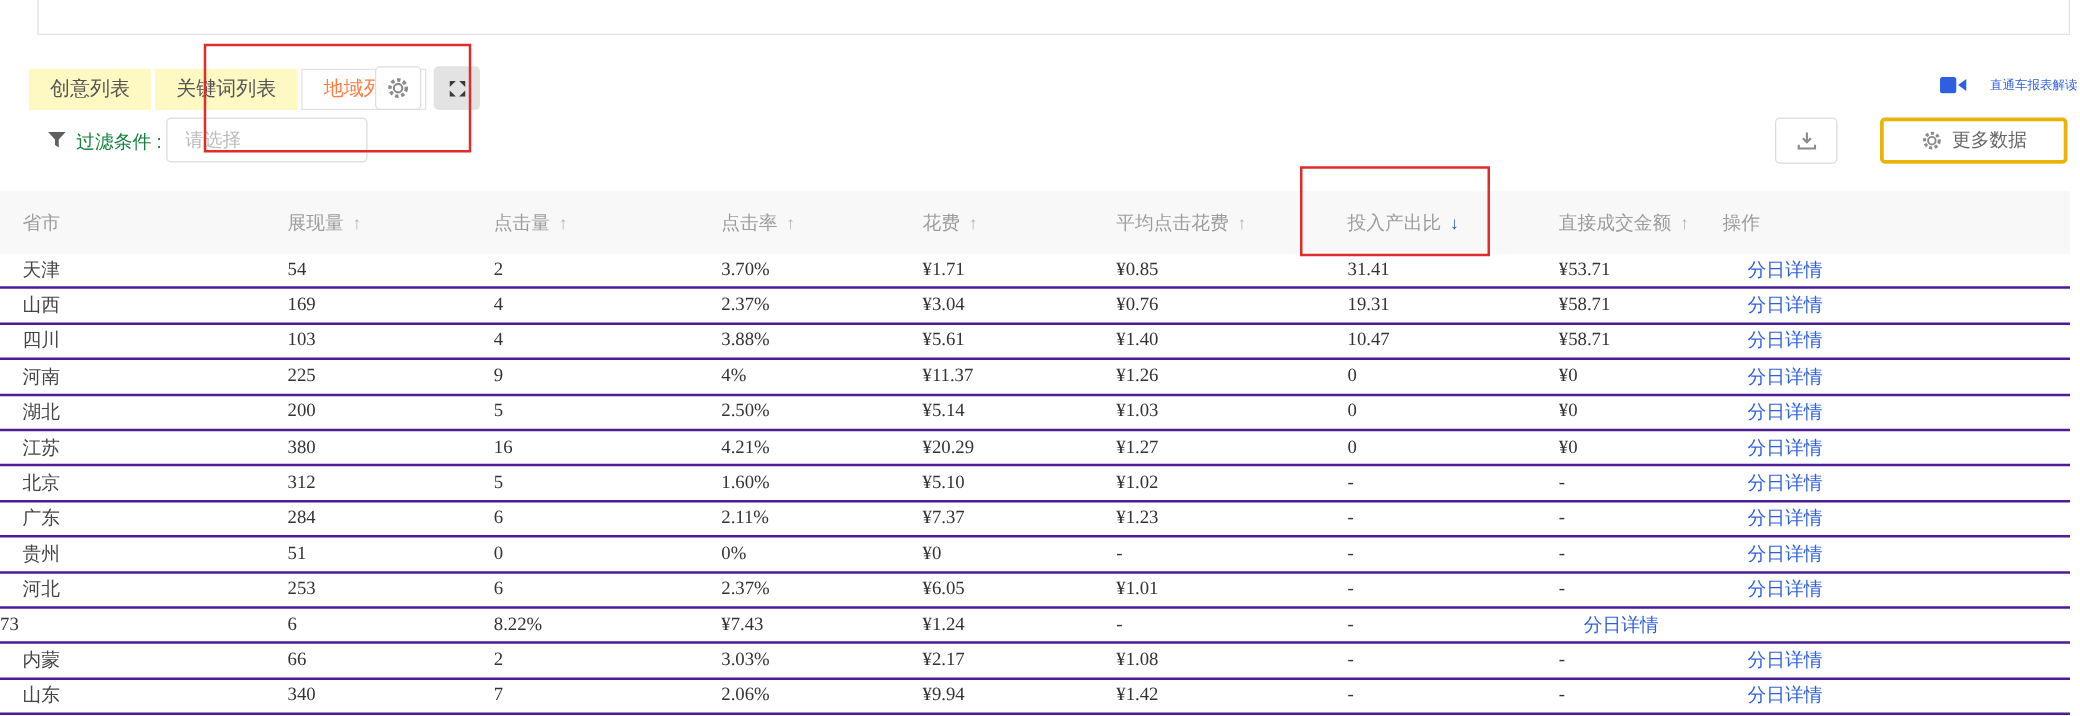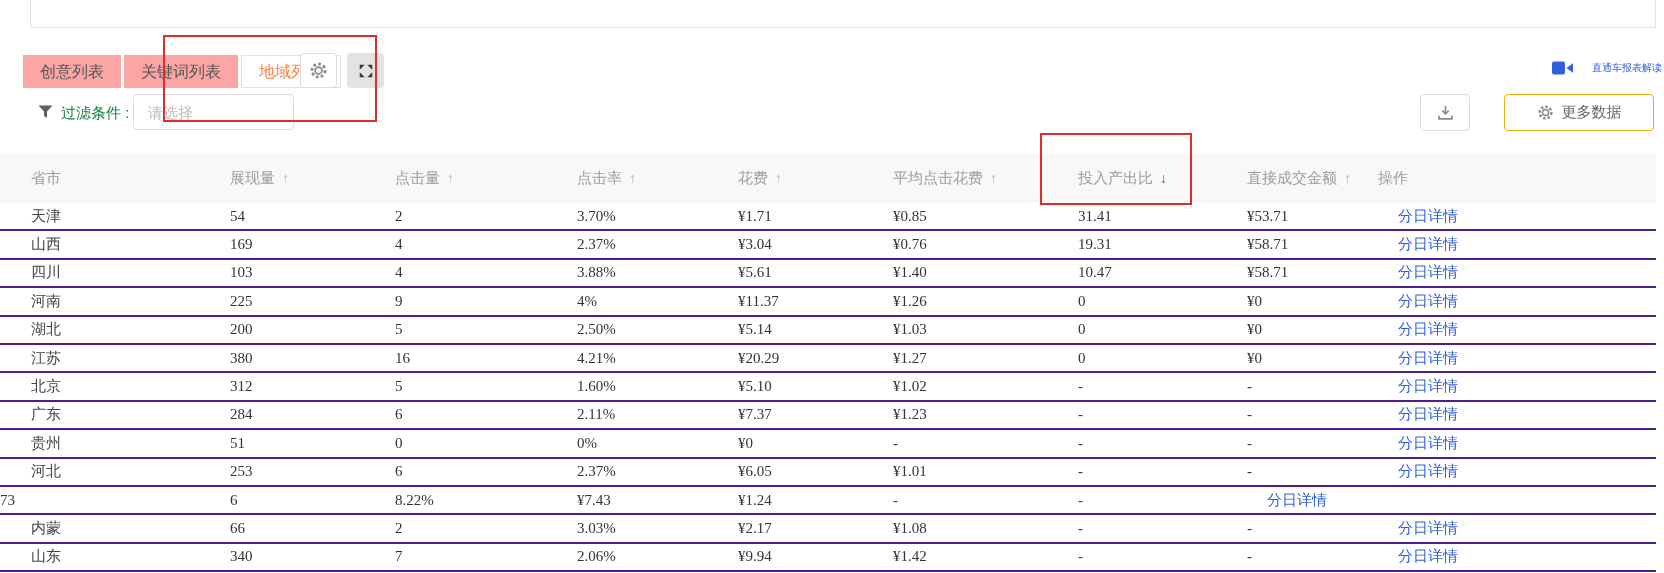--- a/index.html
+++ b/index.html
@@ -2,49 +2,49 @@
 <html style="--accent_orange: #ff7d41; --link_blue: #2e5fe0; --sort_active_blue: #2b5ce6; --annotation_red: #e12c2c; --header_text: #9c9c9c; --body_text: #444444;"><head>
 <meta charset="utf-8">
 <style>
   html,body{margin:0;padding:0}
   body{width:1664px;height:573px;position:relative;overflow:hidden;background:#fff;
        font-family:"Liberation Sans","DejaVu Sans",sans-serif;color:#444}
   .top-panel{position:absolute;left:30px;top:-4px;width:1626px;height:32px;box-sizing:border-box;
        border:1px solid #e2e2e2;border-top:none;background:#fff}
   
   .tabs{position:absolute;left:23px;top:55px;display:flex;gap:3px}
-  .tab{height:33px;line-height:33px;padding:0 17px;background:#fca5a5;color:#555;font-size:16px;
+  .tab{height:33px;line-height:33px;padding:0 17px;background:#fef9c3;color:#555;font-size:16px;
        box-sizing:border-box;cursor:pointer;white-space:nowrap}
   .tab.active{background:#fff;border:1px solid #e3e3e3;line-height:31px;color:var(--accent_orange,#ff7d41)}
   .icon-btn{position:absolute;top:53px;width:37px;height:35px;border-radius:4px;display:flex;
        align-items:center;justify-content:center;box-sizing:border-box;cursor:pointer}
   .gear-btn{left:300px;border:1px solid #ddd;background:#fff}
   .expand-btn{left:347px;background:#e3e3e3}
   
   .funnel{position:absolute;left:38px;top:105px}
   .filter-label{position:absolute;left:61px;top:104px;font-size:15px;color:#15803d}
   .filter-input{position:absolute;left:133px;top:94px;width:161px;height:36px;box-sizing:border-box;
        border:1px solid #dcdcdc;border-radius:4px;padding:0 14px;font-size:15px;color:#444;outline:none;
        font-family:"Liberation Sans","DejaVu Sans",sans-serif}
   .filter-input::placeholder{color:#bdbdbd}
   
   .report-link{position:absolute;top:61px;right:2px;display:flex;gap:18px;
        color:var(--link_blue,#2e5fe0);font-size:10px;cursor:pointer}
   .dl-btn{position:absolute;left:1420px;top:94px;width:50px;height:37px;border:1px solid #dcdcdc;
        border-radius:4px;background:#fff;display:flex;align-items:center;justify-content:center;
        box-sizing:border-box;cursor:pointer}
-  .more-btn{position:absolute;left:1504px;top:94px;width:150px;height:37px;border:1px solid #eab308;
+  .more-btn{position:absolute;left:1504px;top:94px;width:150px;height:37px;border:3px solid #eab308;
        border-radius:4px;background:#fff;display:flex;align-items:center;justify-content:center;gap:8px;
        font-size:15px;color:#666;box-sizing:border-box;cursor:pointer}
   
   .table{position:absolute;left:0;top:153px;width:1656px}
   .grid{display:grid;grid-template-columns:230px 165px 182px 161px 155px 185px 169px 131px 1fr;align-items:center}
   .thead{height:50px;background:#f8f8f8;color:var(--header_text,#9c9c9c);font-size:15px}
   .th{display:flex;align-items:center;white-space:nowrap}
-  .th.c0,.td.c0{padding-left:31px}
+  .th.c0,.td.c0{padding-left:18px}
   .arrow{margin-left:7px;font-weight:bold;color:#b3b3b3;font-size:14px}
   .arrow.active{color:var(--sort_active_blue,#2b5ce6)}
   .trow{height:28.4px;border-bottom:2px solid #4c1d95;font-size:15px;color:var(--body_text,#444);box-sizing:border-box}
   .td{white-space:nowrap}
   .td.c1,.td.c2,.td.c3,.td.c4,.td.c5,.td.c6,.td.c7{font-family:"Liberation Serif","DejaVu Serif",serif;color:#333}
   .daylink{color:var(--link_blue,#2e5fe0);margin-left:20px;cursor:pointer}
   
   .ann{position:absolute;border:2px solid var(--annotation_red,#e12c2c);pointer-events:none;box-sizing:border-box;z-index:10}
   .ann1{left:163px;top:35px;width:214px;height:87px}
   .ann2{left:1040px;top:133px;width:152px;height:72px}

